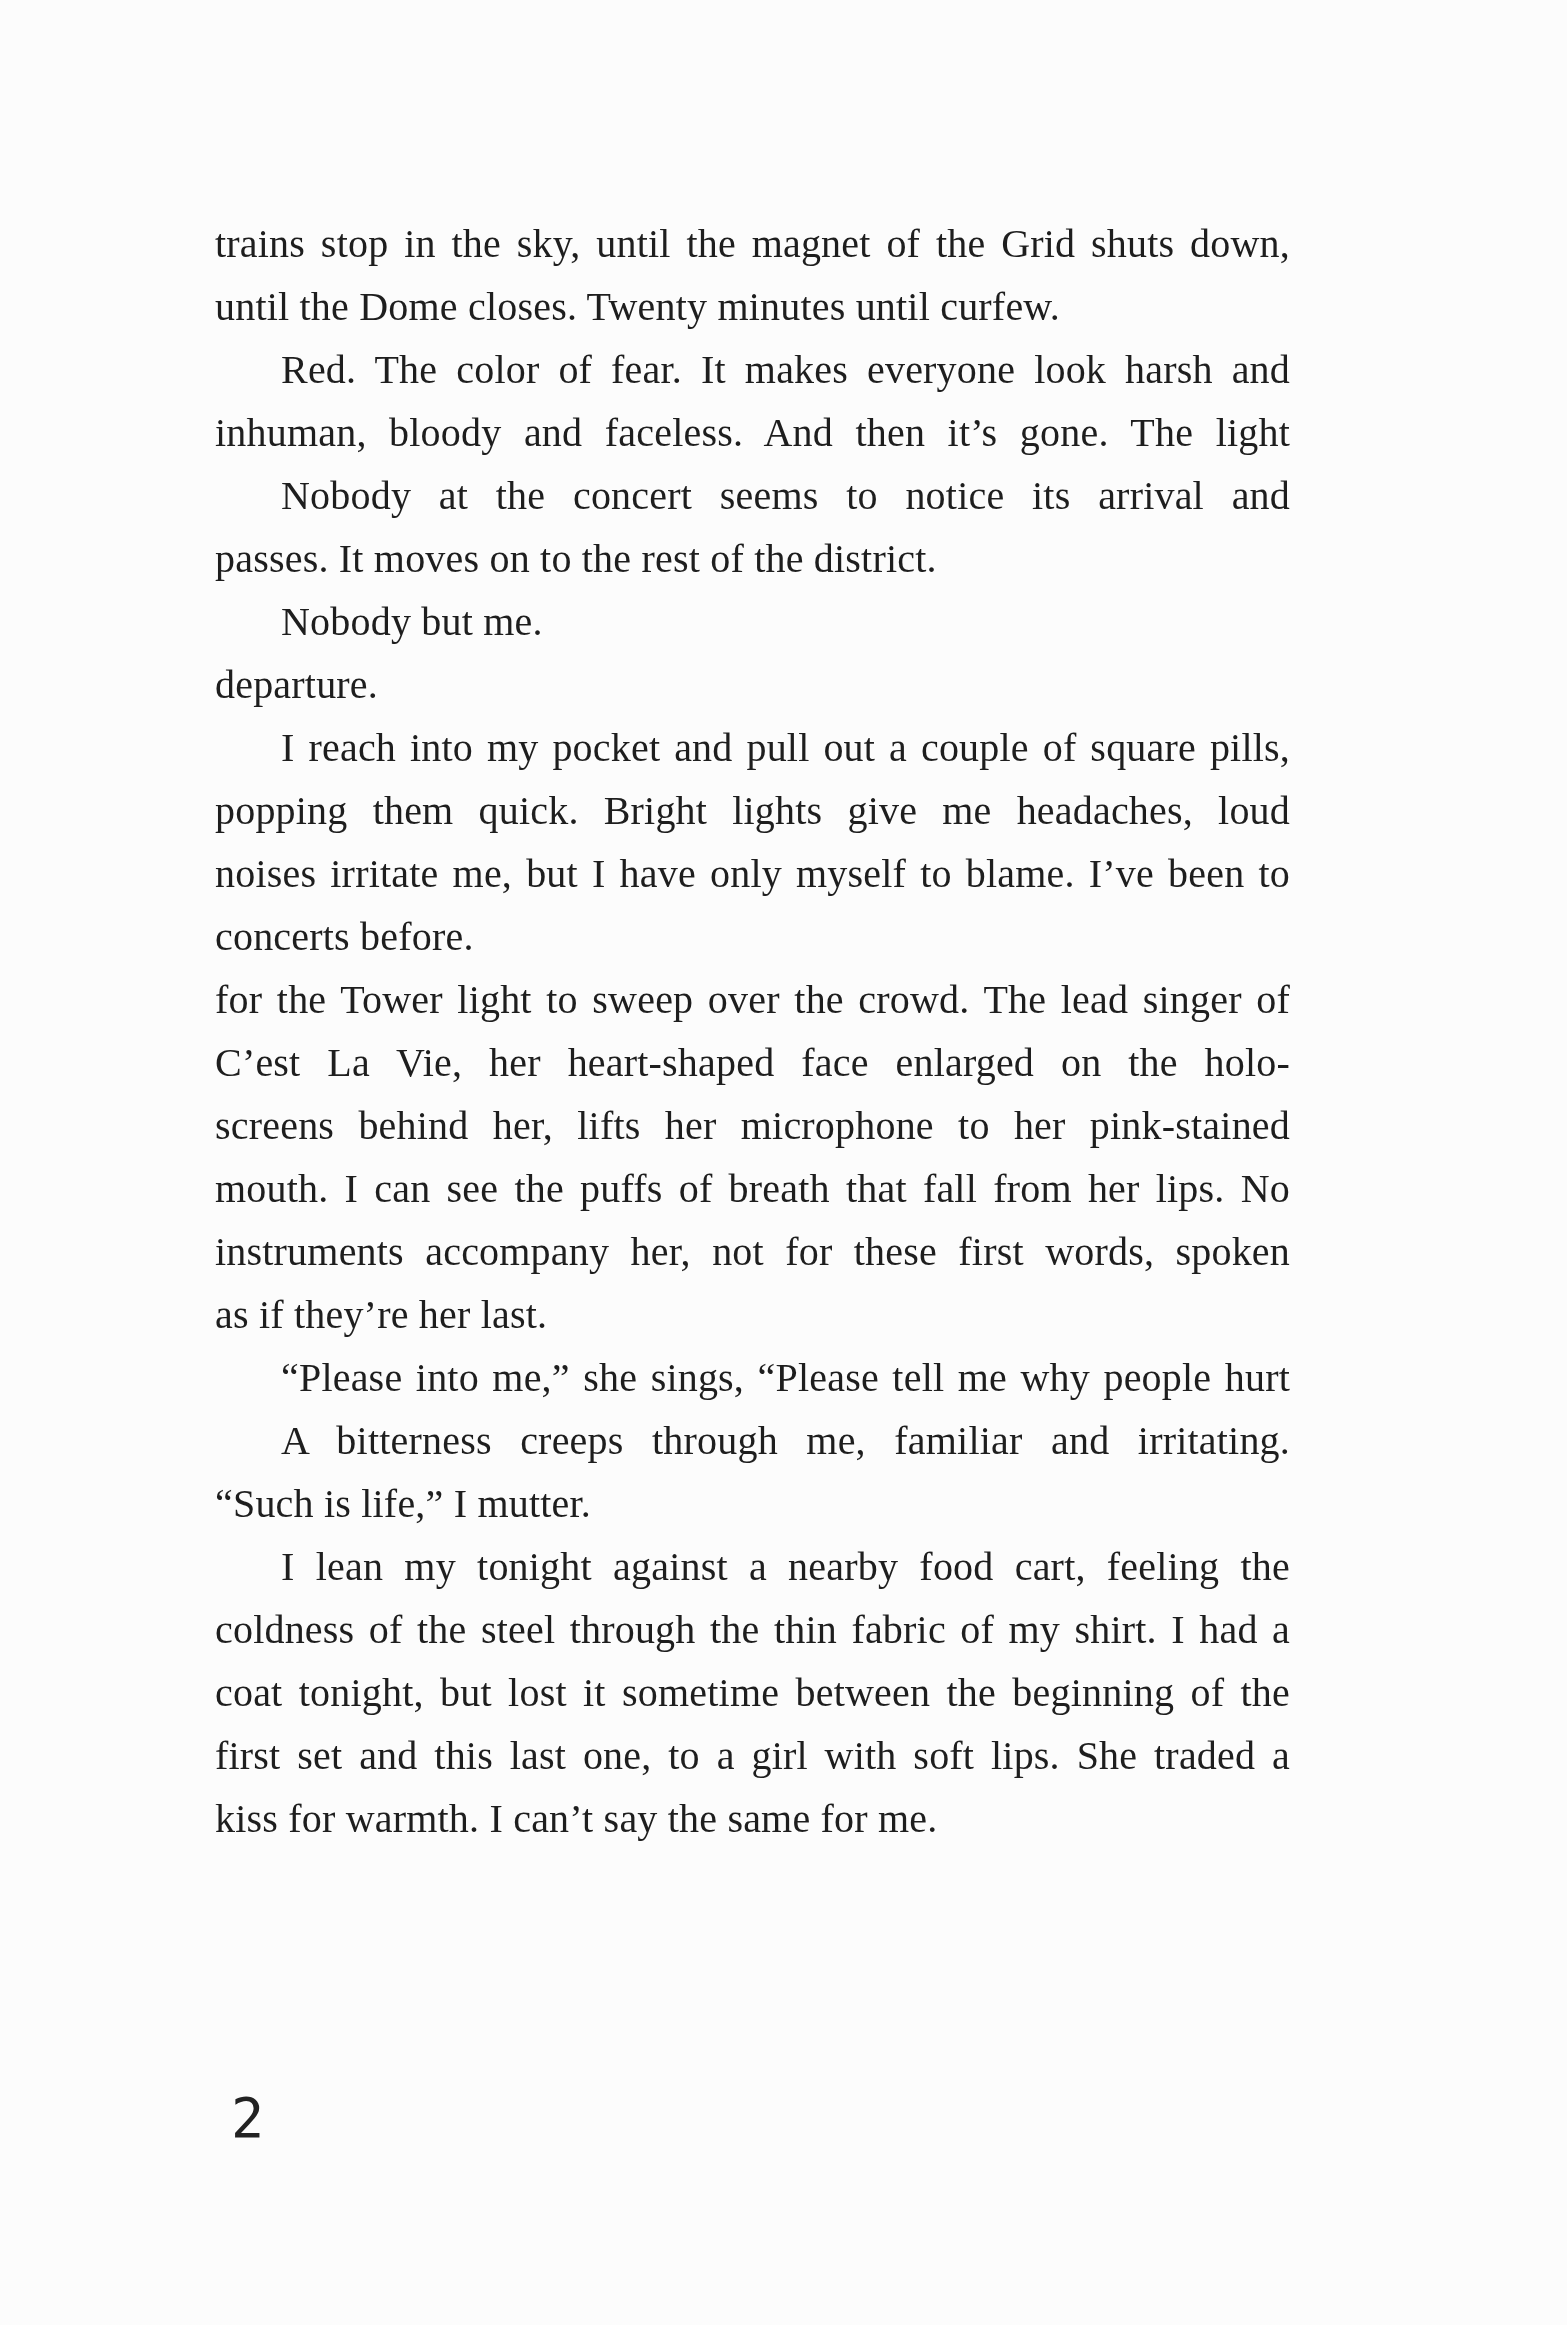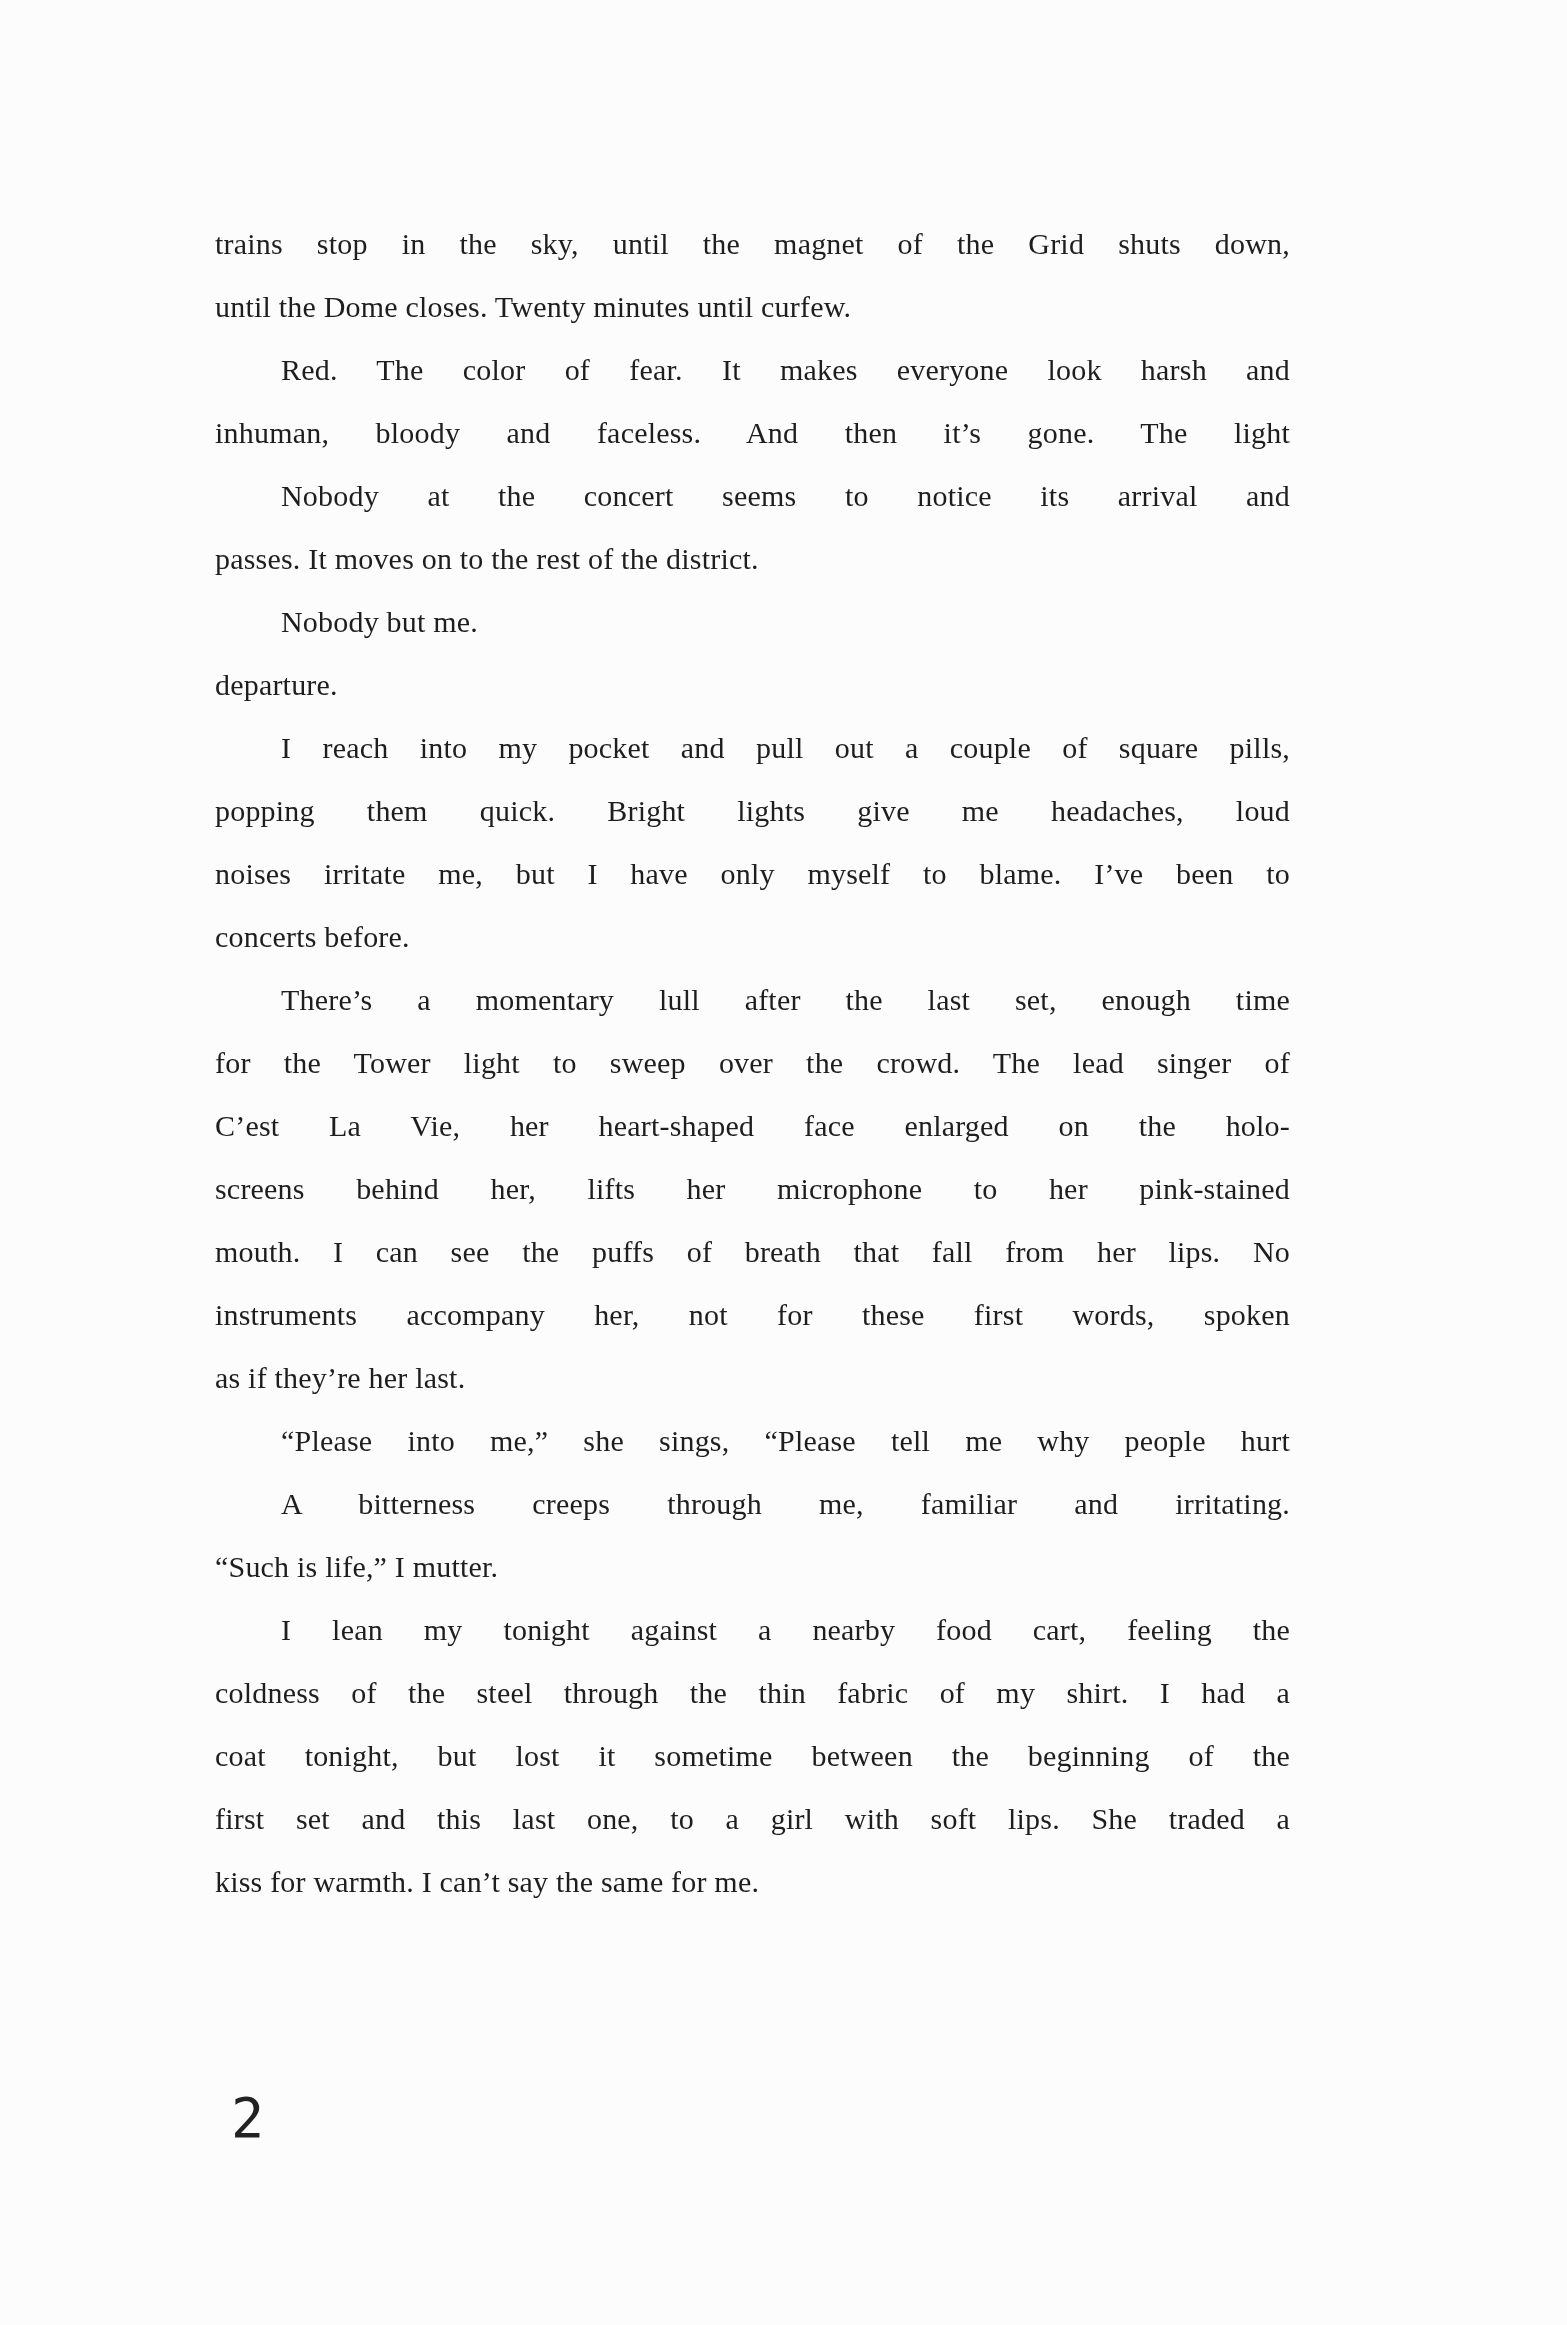--- a/index.html
+++ b/index.html
@@ -20,21 +20,21 @@
     inset: 0;
     background: #fcfcfc;
   }
   .text-block {
     position: absolute;
     left: 215px;
     top: 212px;
     width: 1075px;
   }
   .line {
-    font-size: 30px;
+    font-size: 40px;
     line-height: 63px;
     height: 63px;
     text-align: left;
     white-space: nowrap;
     letter-spacing: 0.2px;
   }
   .line.indent {
     padding-left: 66px;
   }
   .line.just {
@@ -63,21 +63,20 @@
       <div class="line indent just">Red. The color of fear. It makes everyone look harsh and</div>
       <div class="line just">inhuman, bloody and faceless. And then it’s gone. The light</div>
       <div class="line indent just">Nobody at the concert seems to notice its arrival and</div>
       <div class="line">passes. It moves on to the rest of the district.</div>
       <div class="line indent">Nobody but me.</div>
       <div class="line">departure.</div>
       <div class="line indent just">I reach into my pocket and pull out a couple of square pills,</div>
       <div class="line just">popping them quick. Bright lights give me headaches, loud</div>
       <div class="line just">noises irritate me, but I have only myself to blame. I’ve been to</div>
       <div class="line">concerts before.</div>
-      <div class="line indent just">There’s a momentary lull after the last set, enough time</div>
       <div class="line just">for the Tower light to sweep over the crowd. The lead singer of</div>
       <div class="line just">C’est La Vie, her heart-shaped face enlarged on the holo-</div>
       <div class="line just">screens behind her, lifts her microphone to her pink-stained</div>
       <div class="line just">mouth. I can see the puffs of breath that fall from her lips. No</div>
       <div class="line just">instruments accompany her, not for these first words, spoken</div>
       <div class="line">as if they’re her last.</div>
       <div class="line indent just">“Please into me,” she sings, “Please tell me why people hurt</div>
       <div class="line indent just">A bitterness creeps through me, familiar and irritating.</div>
       <div class="line">“Such is life,” I mutter.</div>
       <div class="line indent just">I lean my tonight against a nearby food cart, feeling the</div>

